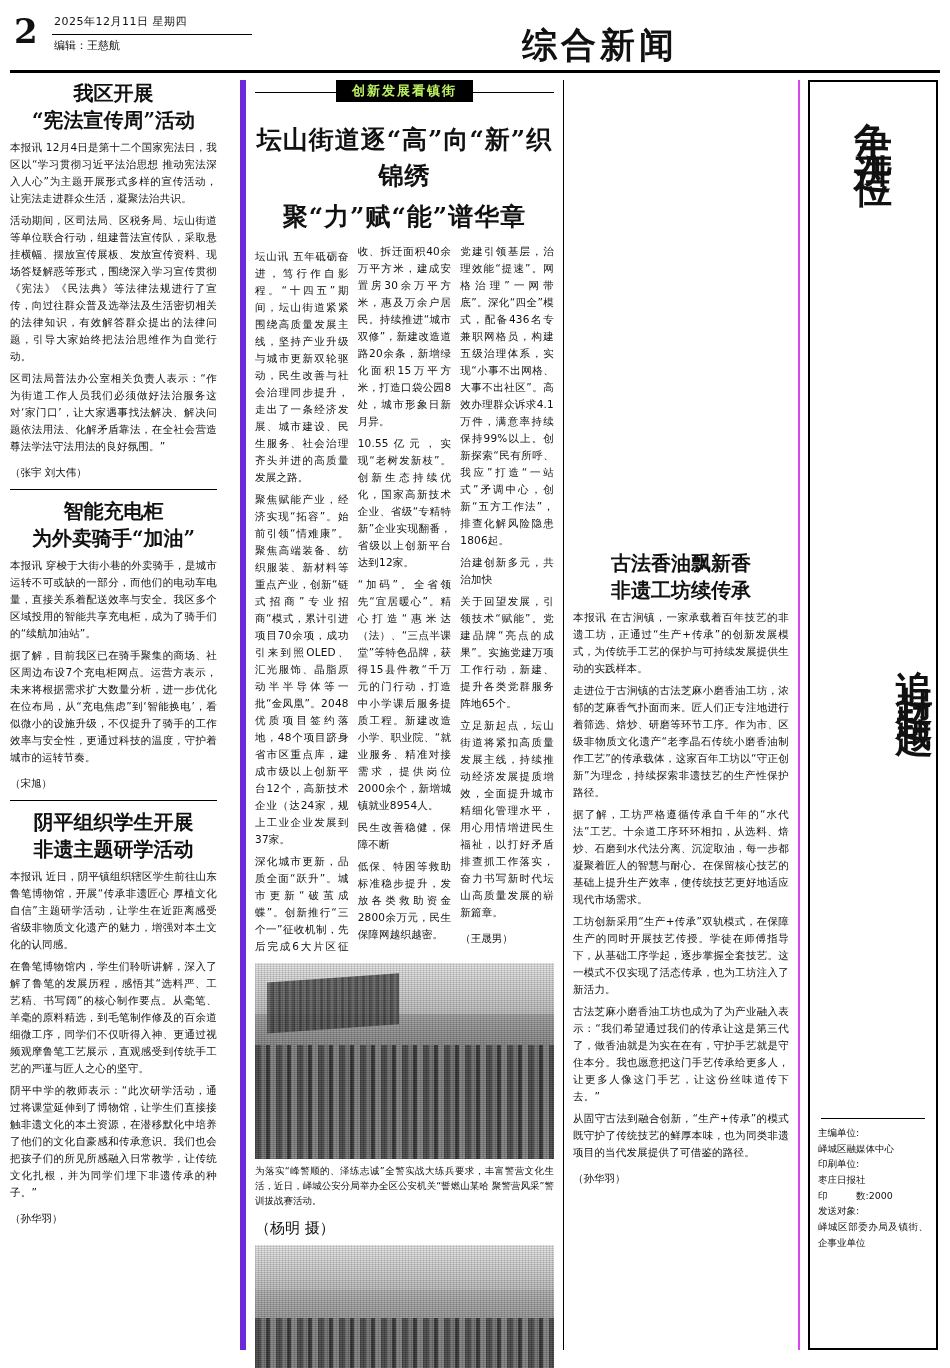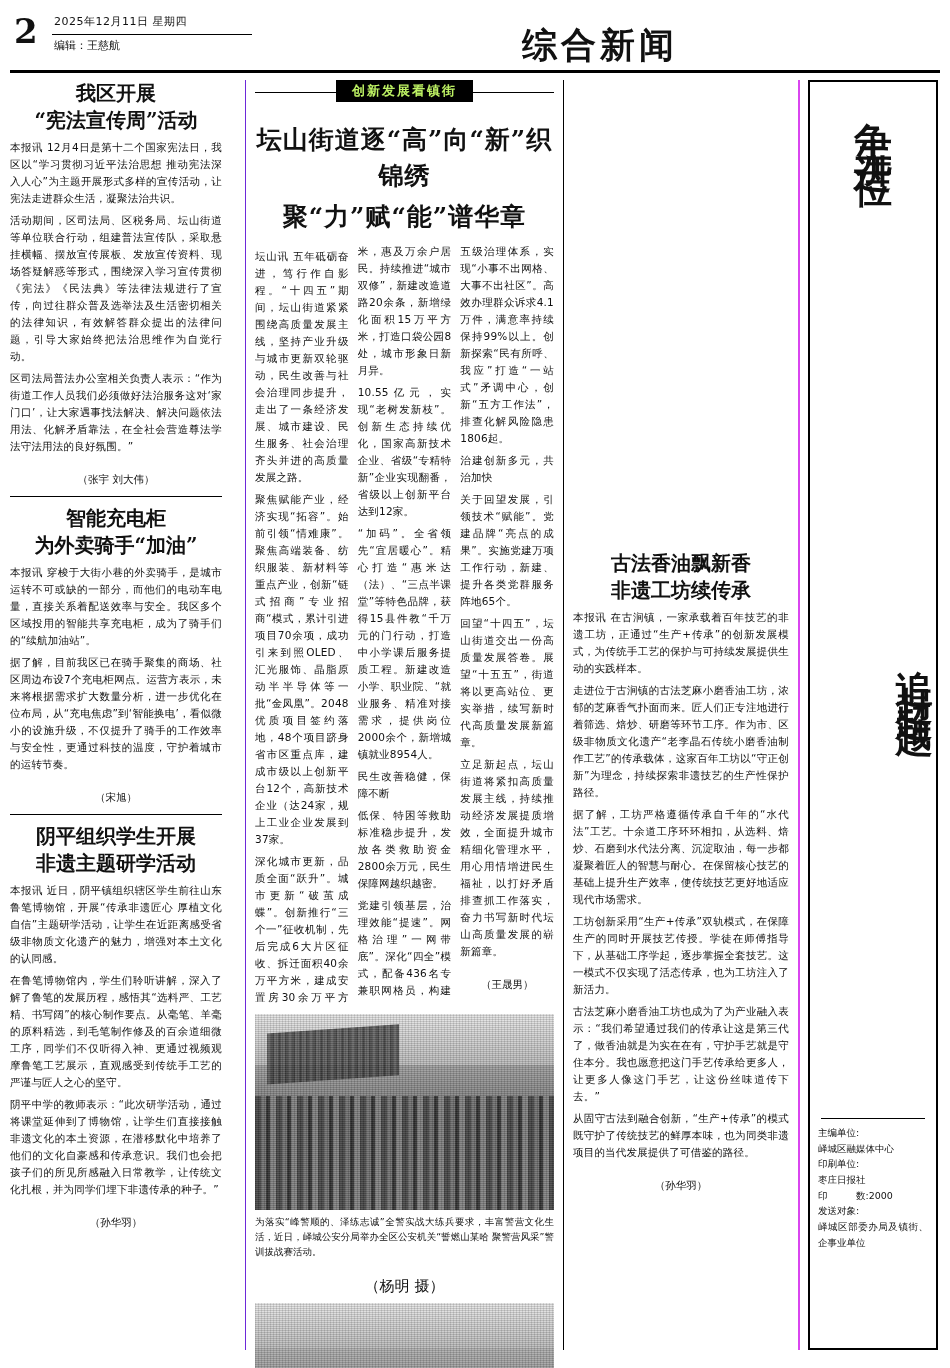--- a/index.html
+++ b/index.html
@@ -17,28 +17,28 @@
   .brand{font-size:27px;font-weight:bold;letter-spacing:3px;font-family:"DejaVu Serif","Liberation Serif",serif;padding-top:2px;}
   .brand-rule{width:250px;border-top:1px solid #000;margin:2px auto 3px;}
   .contact{font-size:10px;line-height:1.5;text-align:left;padding-left:44px;}
   .seal{position:absolute;right:0;top:0;width:62px;height:56px;border:1px solid #000;background:
      repeating-linear-gradient(45deg,#555 0 2px,#cfcfcf 2px 4px);}
   .seal-inner{position:absolute;inset:5px;border:1px solid #222;border-radius:50%;background:
      repeating-linear-gradient(135deg,#333 0 2px,#ddd 2px 5px);}
   
   .body{display:flex;margin-top:7px;height:1270px;}
   .col{box-sizing:border-box;}
-  .c1{width:236px;padding-right:23px;border-right:1px solid #6d28d9;}
+  .c1{width:236px;padding-right:23px;border-right:6px solid #6d28d9;}
   .c2{width:318px;padding:0 9px;border-right:1px solid #000;}
   .c3{width:236px;padding:0 9px;border-right:2px solid #d946ef;}
   .c4{width:138px;padding-left:8px;}
   .hl{font-family:"DejaVu Serif","Liberation Serif",serif;font-weight:bold;text-align:center;line-height:1.35;}
   .hl1{font-size:20px;}
   .p{font-size:10.5px;line-height:1.62;text-align:justify;text-justify:inter-ideograph;margin:5px 0 0;letter-spacing:0.2px;}
-  .sign{font-size:10.5px;text-align:center;margin-top:18px;}
+  .sign{font-size:10.5px;text-align:left;margin-top:11px;}
   .rule{border-top:1px solid #000;margin:9px 0 8px;}
   
   .banner{position:relative;text-align:center;margin-bottom:4px;}
   .banner-line{border-top:1px solid #000;position:absolute;left:0;right:0;top:12px;}
   .banner-txt{position:relative;display:inline-block;background:#000;color:#bef264;font-size:13px;font-weight:bold;padding:2px 16px;letter-spacing:2px;font-family:"DejaVu Serif","Liberation Serif",serif;}
   .feat-hl{font-family:"DejaVu Serif","Liberation Serif",serif;font-weight:bold;text-align:center;font-size:25px;line-height:1.45;margin:20px 0 8px;letter-spacing:1px;}
   .threecol{column-count:3;column-gap:9px;}
   
   .photo{width:100%;background:#6e6e6e;position:relative;overflow:hidden;}
   .ph-a{height:196px;background:
@@ -124,21 +124,20 @@
         <p class="p">坛山讯  五年砥砺奋进，笃行作自影程。“十四五”期间，坛山街道紧紧围绕高质量发展主线，坚持产业升级与城市更新双轮驱动，民生改善与社会治理同步提升，走出了一条经济发展、城市建设、民生服务、社会治理齐头并进的高质量发展之路。</p>
         <p class="p">聚焦赋能产业，经济实现“拓容”。始前引领“情难康”。聚焦高端装备、纺织服装、新材料等重点产业，创新“链式招商”专业招商“模式，累计引进项目70余项，成功引来到照OLED、汇光服饰、晶脂原动半半导体等一批“金凤凰”。2048优质项目签约落地，48个项目跻身省市区重点库，建成市级以上创新平台12个，高新技术企业（达24家，规上工业企业发展到37家。</p>
         <p class="p">深化城市更新，品质全面“跃升”。城市更新“破茧成蝶”。创新推行“三个一”征收机制，先后完成6大片区征收、拆迁面积40余万平方米，建成安置房30余万平方米，惠及万余户居民。持续推进“城市双修”，新建改造道路20余条，新增绿化面积15万平方米，打造口袋公园8处，城市形象日新月异。</p>
         <p class="p">10.55亿元，实现“老树发新枝”。创新生态持续优化，国家高新技术企业、省级“专精特新”企业实现翻番，省级以上创新平台达到12家。</p>
         <p class="p">“加码”。全省领先“宜居暖心”。精心打造“惠米达（法）、“三点半课堂”等特色品牌，获得15县件教“千万元的门行动，打造中小学课后服务提质工程。新建改造小学、职业院、“就业服务、精准对接需求，提供岗位2000余个，新增城镇就业8954人。</p>
         <p class="p">民生改善稳健，保障不断</p>
         <p class="p">低保、特困等救助标准稳步提升，发放各类救助资金2800余万元，民生保障网越织越密。</p>
         <p class="p">党建引领基层，治理效能“提速”。网格治理”一网带底”。深化“四全”模式，配备436名专兼职网格员，构建五级治理体系，实现“小事不出网格、大事不出社区”。高效办理群众诉求4.1万件，满意率持续保持99%以上。创新探索“民有所呼、我应”打造“一站式”矛调中心，创新“五方工作法”，排查化解风险隐患1806起。</p>
         <p class="p">治建创新多元，共治加快</p>
         <p class="p">关于回望发展，引领技术“赋能”。党建品牌“亮点的成果”。实施党建万项工作行动，新建、提升各类党群服务阵地65个。</p>
-        <p class="p">回望“十四五”，坛山街道交出一份高质量发展答卷。展望“十五五”，街道将以更高站位、更实举措，续写新时代高质量发展新篇章。</p>
         <p class="p">立足新起点，坛山街道将紧扣高质量发展主线，持续推动经济发展提质增效，全面提升城市精细化管理水平，用心用情增进民生福祉，以打好矛盾排查抓工作落实，奋力书写新时代坛山高质量发展的崭新篇章。</p>
         <div class="sign">（王晟男）</div>
       </div>
 
       <div style="margin-top:8px">
         <div class="photo ph-a">
           <div class="ph-sky"></div>
           <div class="ph-roof"></div>
           <div class="ph-fig"></div>
           <div class="ph-noise"></div>

